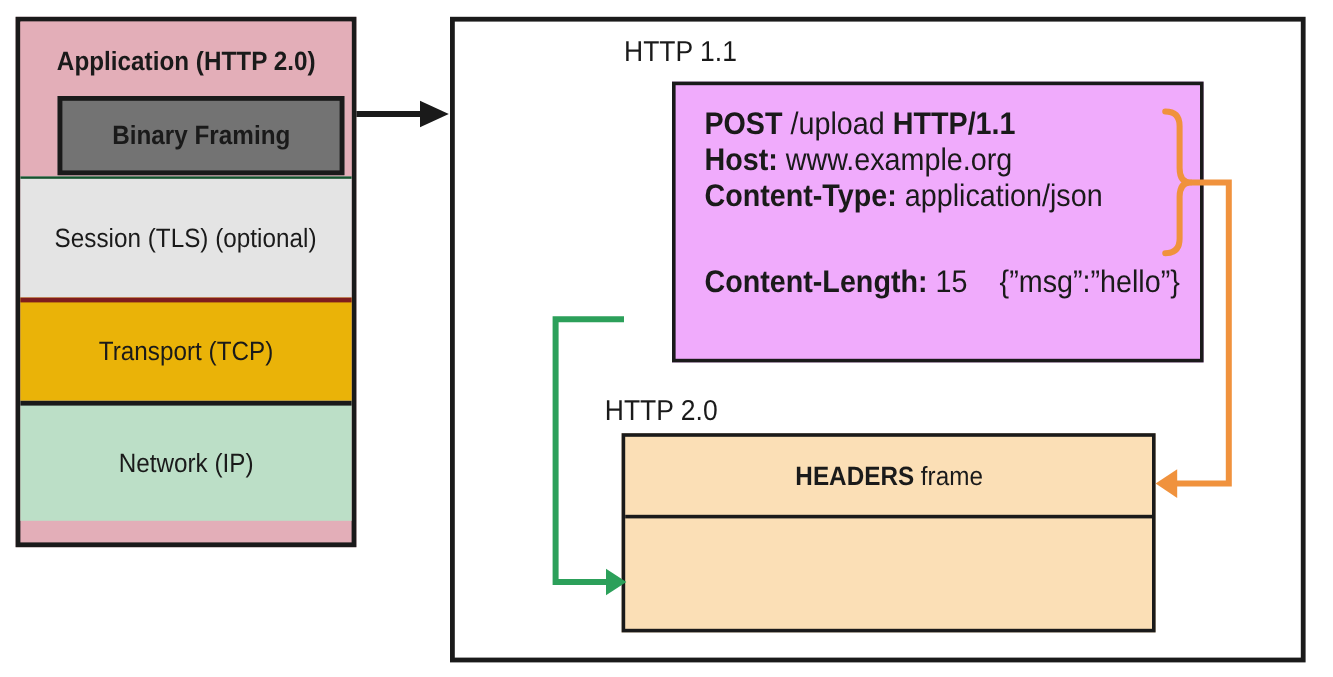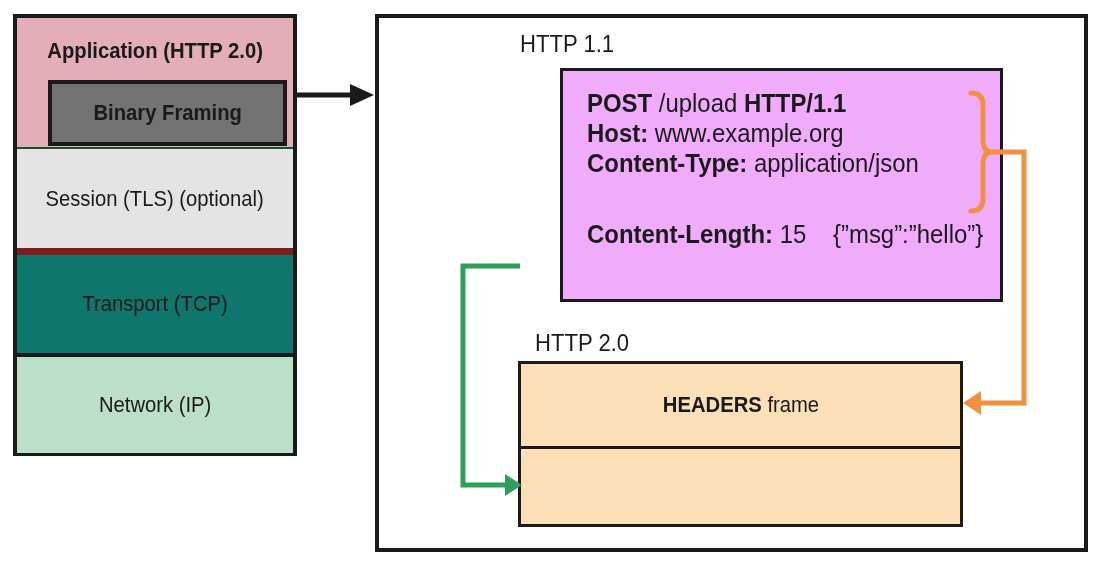--- a/index.html
+++ b/index.html
@@ -12,53 +12,53 @@
 
   
   #stack {
     position:absolute; left:13px; top:14px; width:284px; height:442px;
     border:4px solid #1a1a1a; box-sizing:border-box; background:#e3aeb8;
   }
   .layer { display:flex; align-items:center; justify-content:center;
            box-sizing:border-box; font-size:22px; }
   #layer-app      { height:129px; background:#e3aeb8; font-weight:bold; align-items:flex-start; padding-top:20px; }
   #layer-session  { height:101px; background:#e4e4e4; border-top:2px solid #14532d; }
-  #layer-transport{ height:105px; background:#0f766e; border-top:7px solid #7f1d1d; }
+  #layer-transport{ height:86px; background:#eab308; border-top:4px solid #7f1d1d; }
   #layer-network  { height:100px; background:#bcdfc7; border-top:4px solid #1a1a1a; }
   #binary-framing {
     position:absolute; left:48px; top:80px; width:239px; height:66px;
     border:4px solid #1a1a1a; box-sizing:border-box; background:#737373;
     display:flex; align-items:center; justify-content:center;
     font-size:22px; font-weight:bold; z-index:3;
   }
 
   
   #panel {
     position:absolute; left:375px; top:14px; width:713px; height:538px;
     border:4px solid #1a1a1a; box-sizing:border-box; background:#ffffff;
   }
   .section-label { position:absolute; font-size:24px; }
   #http11-label { left:520px; top:30px; }
-  #http20-label { left:535px; top:329px; }
+  #http20-label { left:504px; top:329px; }
 
   #request-box {
     position:absolute; left:520px; top:68px; width:443px; height:234px;
     border:3px solid #1a1a1a; box-sizing:border-box; background:#f0abfc;
     padding:17px 0 0 24px; font-size:26px; line-height:30px;margin-left:40px;
   }
   #request-box b { font-weight:bold; }
   #request-body { margin-top:41px; }
 
   #frames-box {
     position:absolute; left:518px; top:361px; width:445px; height:166px;
     border:3px solid #1a1a1a; box-sizing:border-box; background:#fbdfb6;
   }
   .frame-row { display:flex; align-items:center; justify-content:center;
                box-sizing:border-box; font-size:22px; }
-  #headers-frame { height:85px; border-bottom:3px solid #1a1a1a;text-align:right; }
+  #headers-frame { height:68px; border-bottom:3px solid #1a1a1a;text-align:right; }
   #data-frame { height:80px; }
 
   #overlay { position:absolute; left:0; top:0; z-index:5; pointer-events:none; }
 </style>
 </head>
 <body>
 
 <div id="canvas">
 
   <div id="stack">

